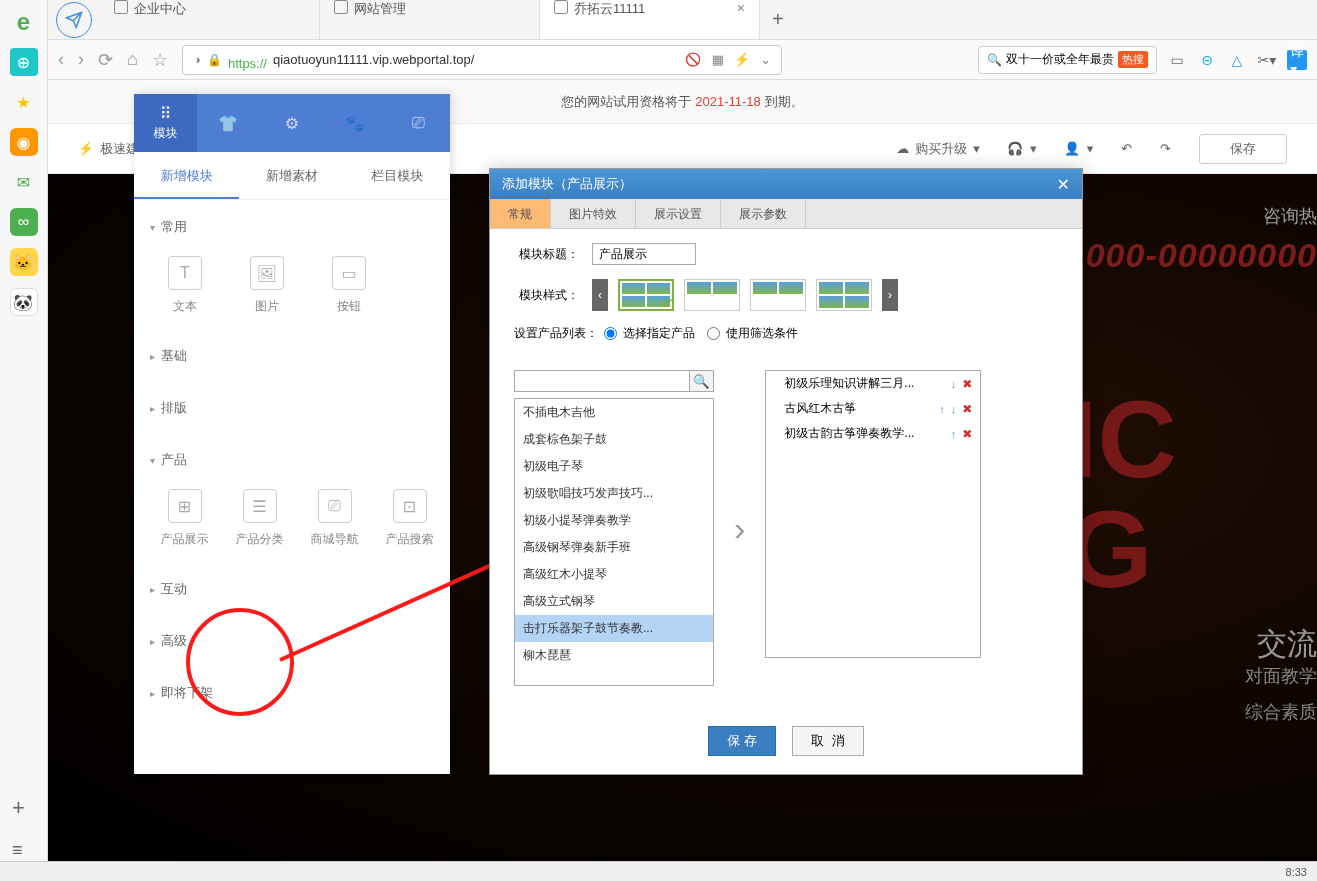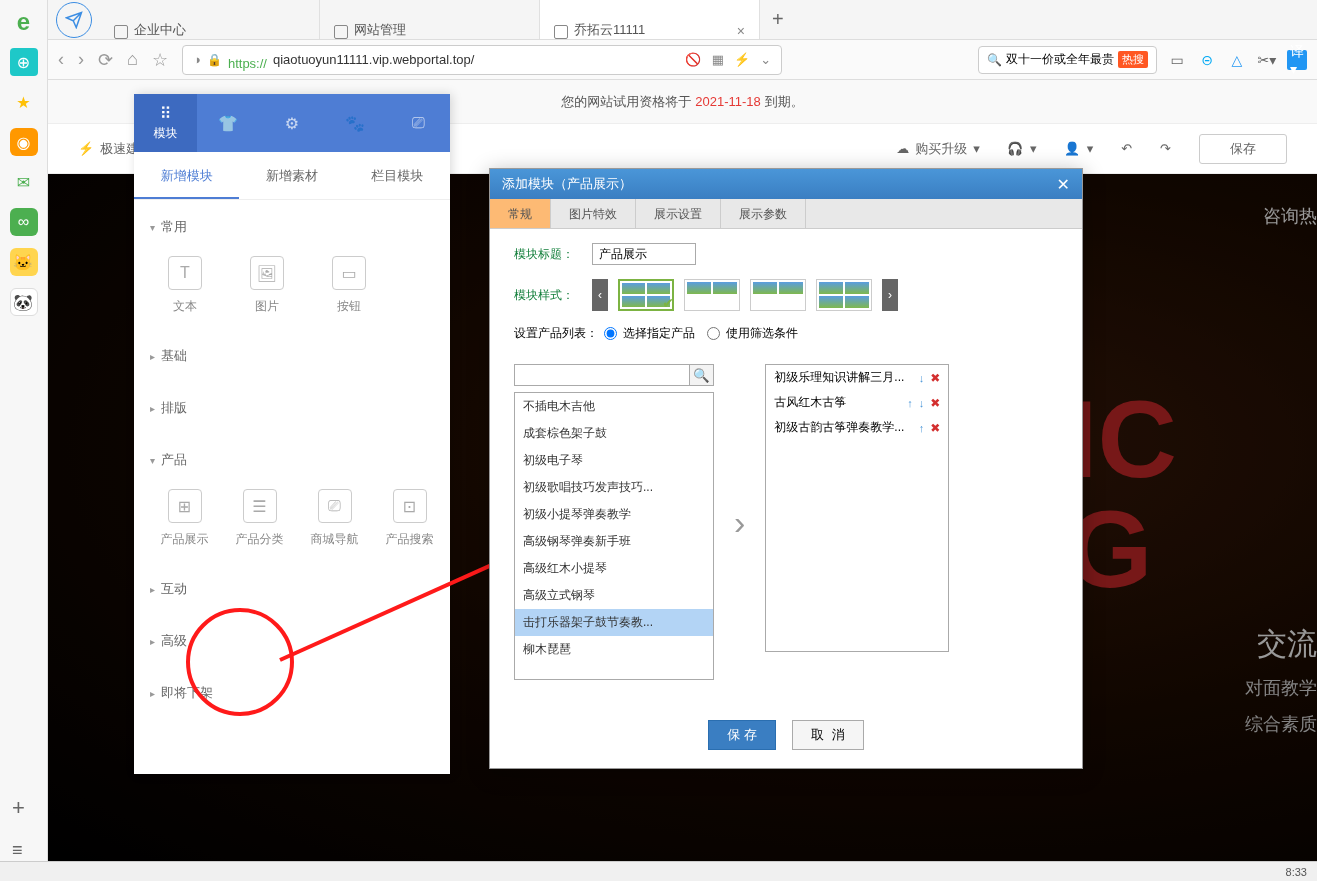--- a/index.html
+++ b/index.html
@@ -7,21 +7,21 @@
 
 
 .browser-sidebar { position: absolute; left: 0; top: 0; width: 48px; height: 100%; background: #f7f7f7; border-right: 1px solid #ddd; display: flex; flex-direction: column; align-items: center; padding-top: 8px; gap: 12px; }
 .browser-sidebar .logo { color: #4caf50; font-size: 24px; font-weight: bold; }
 .sidebar-icon { width: 28px; height: 28px; border-radius: 4px; display: flex; align-items: center; justify-content: center; font-size: 16px; }
 .sidebar-plus { position: absolute; bottom: 60px; left: 12px; font-size: 22px; color: #666; }
 .sidebar-menu { position: absolute; bottom: 20px; left: 12px; font-size: 18px; color: #666; }
 
 .browser-top { position: absolute; left: 48px; top: 0; right: 0; height: 40px; background: #f5f5f5; display: flex; align-items: center; border-bottom: 1px solid #ddd; }
 .send-icon { width: 36px; height: 36px; border: 1px solid #3b8de3; border-radius: 50%; margin: 0 8px; display: flex; align-items: center; justify-content: center; color: #3b8de3; }
-.tab { display: flex; align-items: flex-end; padding: 0 14px; height: 100%; font-size: 13px; color: #555; gap: 6px; border-right: 1px solid #e0e0e0; min-width: 220px; }
+.tab { display: flex; align-items: flex-start; padding: 0 14px; height: 100%; font-size: 13px; color: #555; gap: 6px; border-right: 1px solid #e0e0e0; min-width: 220px; }
 .tab.active { background: #fff; }
 .tab-doc-icon { width: 14px; height: 14px; border: 1px solid #888; border-radius: 2px; }
 .tab-close { margin-left: auto; color: #888; font-size: 14px; }
 .new-tab { padding: 0 12px; color: #666; font-size: 20px; }
 
 .browser-addr { position: absolute; left: 48px; top: 40px; right: 0; height: 40px; background: #fafafa; display: flex; align-items: center; padding: 0 10px; gap: 14px; border-bottom: 1px solid #ddd; }
 .nav-btn { color: #999; font-size: 18px; }
 .url-bar { flex: 1; display: flex; align-items: center; height: 30px; border: 1px solid #ccc; border-radius: 4px; padding: 0 10px; background: #fff; gap: 6px; font-size: 13px; max-width: 600px; }
 .url-lock { color: #4caf50; font-size: 12px; }
 .url-https { color: #4caf50; margin-top: 7px; }
@@ -41,21 +41,21 @@
 .toolbar-spacer { flex: 1; }
 .save-btn { border: 1px solid #ccc; padding: 5px 30px; border-radius: 3px; font-size: 13px; color: #666; background: #fff; }
 
 .dark-bg { position: absolute; left: 0; top: 94px; right: 0; bottom: 0; background: radial-gradient(ellipse at 70% 40%, #3a1a0a 0%, #1a0a00 50%, #000 100%); }
 .dark-mask { position: absolute; inset: 0; background: rgba(0,0,0,0.4); }
 .dark-text { position: absolute; right: 0; top: 30px; text-align: right; padding-right: 0; }
 .consult { color: #fff; font-size: 18px; margin-bottom: 8px; }
 .phone { color: #d32f2f; font-size: 34px; font-style: italic; font-weight: bold; letter-spacing: 1px; }
 .big-letters { position: absolute; right: 140px; top: 210px; color: #c62828; font-size: 110px; font-weight: bold; line-height: 1; }
 .sub-text { position: absolute; right: 0; top: 450px; color: #fff; font-size: 30px; text-align: right; }
-.sub-text2 { position: absolute; right: 0; top: 496px; color: #ddd; font-size: 18px; line-height: 2; text-align: right; }
+.sub-text2 { position: absolute; right: 0; top: 484px; color: #ddd; font-size: 18px; line-height: 2; text-align: right; }
 
 
 .module-panel { position: absolute; left: 134px; top: 94px; width: 316px; height: 680px; background: #fff; box-shadow: 2px 0 10px rgba(0,0,0,0.15); }
 .module-nav { height: 58px; background: #4e7dd4; display: flex; }
 .module-nav-item { flex: 1; display: flex; flex-direction: column; align-items: center; justify-content: center; color: rgba(255,255,255,0.7); font-size: 12px; gap: 2px; }
 .module-nav-item.active { background: #3d6ac0; color: #fff; }
 .module-nav-icon { font-size: 16px; }
 .module-tabs { height: 48px; display: flex; border-bottom: 1px solid #eee; }
 .module-tab { flex: 1; text-align: center; line-height: 48px; font-size: 13px; color: #666; }
 .module-tab.active { color: #4e7dd4; border-bottom: 2px solid #4e7dd4; }
@@ -73,39 +73,39 @@
 
 
 .dialog { position: absolute; left: 489px; top: 168px; width: 594px; background: #fff; border: 1px solid #999; box-shadow: 0 4px 20px rgba(0,0,0,0.3); z-index: 100; }
 .dialog-title { height: 30px; background: linear-gradient(#4a96d8, #3a7ec2); color: #fff; font-size: 13px; display: flex; align-items: center; padding: 0 12px; }
 .dialog-close { margin-left: auto; color: #fff; font-size: 16px; cursor: pointer; }
 .dialog-tabs { height: 30px; background: #e8e8e8; display: flex; border-bottom: 1px solid #ccc; }
 .dialog-tab { padding: 0 18px; line-height: 30px; font-size: 12px; color: #555; border-right: 1px solid #ccc; }
 .dialog-tab.active { background: #fdba74; }
 .dialog-body { padding: 14px 24px 0 24px; font-size: 12px; }
 .form-row { display: flex; align-items: center; margin-bottom: 14px; gap: 8px; }
-.form-label { width: 70px; text-align: left; color: #15803d; }
+.form-label { width: 70px; text-align: center; color: #000000; }
 .form-input { height: 22px; border: 1px solid #aaa; padding: 0 6px; width: 104px; font-size: 12px; }
 .style-picker { display: flex; align-items: center; gap: 10px; }
 .style-arrow { width: 16px; height: 32px; background: #666; color: #fff; display: flex; align-items: center; justify-content: center; font-size: 12px; }
 .style-opt { width: 56px; height: 32px; border: 1px solid #ccc; display: grid; grid-template-columns: 1fr 1fr; grid-template-rows: 1fr 1fr; gap: 2px; padding: 2px; position: relative; }
 .style-opt.sel { border: 2px solid #7cb342; }
 .style-opt .sq { background: linear-gradient(#5a9de0, #7fb84e); }
 .style-opt .check { position: absolute; right: -2px; bottom: -2px; color: #7cb342; font-size: 14px; }
 .list-config { margin-top: 4px; }
-.radio-row { display: flex; align-items: center; gap: 6px; margin-bottom: 22px; }
+.radio-row { display: flex; align-items: center; gap: 6px; margin-bottom: 28px; }
 .two-col { display: flex; gap: 20px; }
 .search-mini { display: flex; margin-bottom: 6px; }
 .search-mini input { flex: 1; height: 22px; border: 1px solid #aaa; padding: 0 6px; font-size: 12px; }
 .search-mini button { width: 24px; border: 1px solid #aaa; border-left: none; background: #f3f3f3; color: #4a96d8; }
 .list-box { width: 200px; height: 288px; border: 1px solid #aaa; overflow-y: auto; font-size: 12px; }
 .list-box .item { padding: 5px 8px; color: #333; cursor: pointer; white-space: nowrap; overflow: hidden; text-overflow: ellipsis; }
 .list-box .item.sel { background: #b3d4f5; }
 .middle-arrow { display: flex; align-items: center; color: #999; font-size: 34px; }
-.right-list { width: 184px; height: 288px; border: 1px solid #aaa; }
+.right-list { width: 216px; height: 288px; border: 1px solid #aaa; padding-left: 10px; }
 .right-item { display: flex; align-items: center; padding: 4px 8px; font-size: 12px; gap: 6px; }
 .right-item span:first-child { flex: 1; white-space: nowrap; overflow: hidden; text-overflow: ellipsis; }
 .arrow-ud { color: #4a96d8; font-size: 11px; }
 .del { color: #d32f2f; font-size: 12px; }
 .dialog-footer { padding: 40px 0 18px 0; display: flex; justify-content: center; gap: 16px; }
 .btn-primary { background: #3a7ec2; color: #fff; border: 1px solid #2a6eb0; padding: 5px 18px; font-size: 13px; }
 .btn-default { background: #f5f5f5; border: 1px solid #aaa; padding: 5px 18px; font-size: 13px; font-family: Liberation Mono, monospace; }
 
 
 .taskbar { position: absolute; left: 0; right: 0; bottom: 0; height: 20px; background: #f0f0f0; border-top: 1px solid #ccc; display: flex; align-items: center; justify-content: flex-end; padding: 0 10px; font-size: 11px; color: #555; }
@@ -214,20 +214,21 @@
         <span>▾</span>
       </div>
     <div class="toolbar-item">↶</div>
     <div class="toolbar-item">↷</div>
     <button class="save-btn">保存</button>
   </div>
 
   <div class="dark-bg">
     <div class="dark-text">
       <div class="consult">咨询热</div>
+      <div class="phone">000-00000000</div>
     </div>
     <div class="big-letters">
       <div>IC</div>
       <div>G</div>
     </div>
     <div class="sub-text">交流</div>
     <div class="sub-text2">
       <div>对面教学</div>
       <div>综合素质</div>
     </div>

